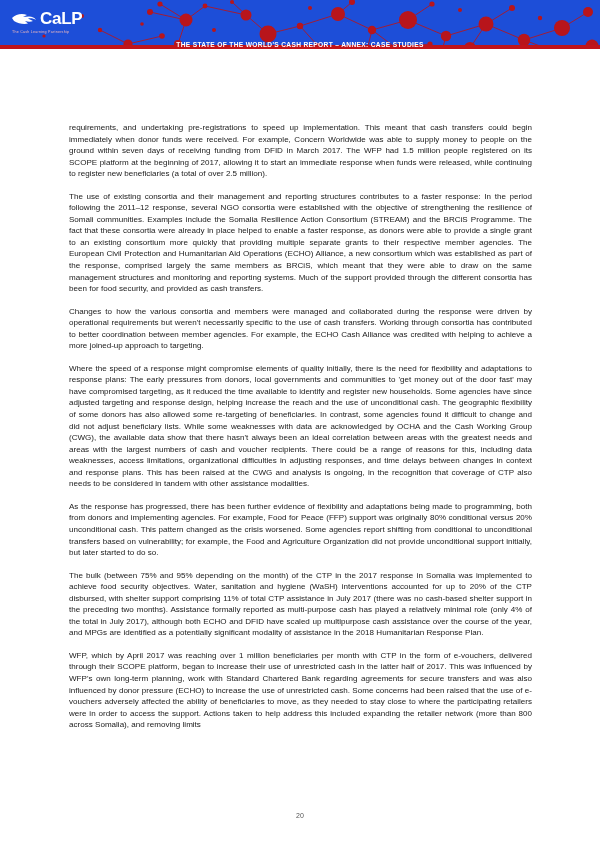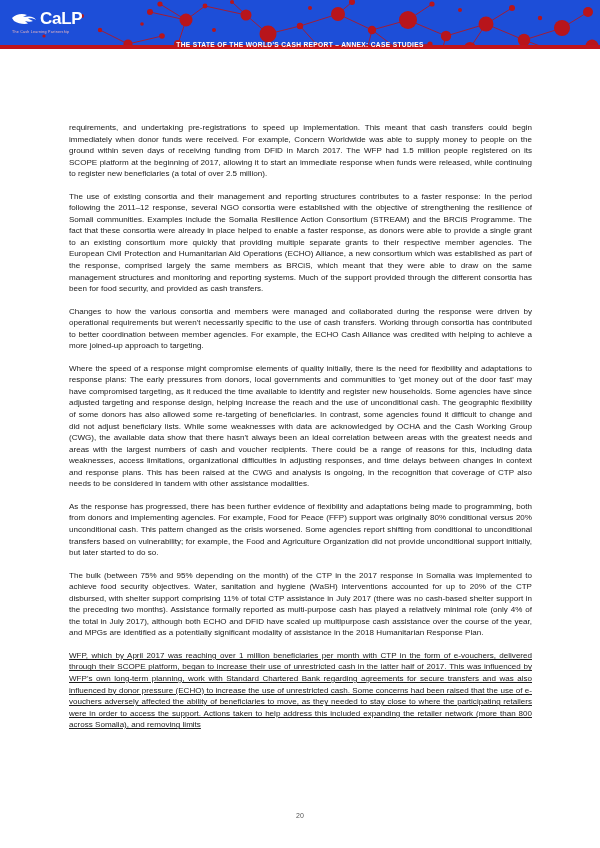--- a/index.html
+++ b/index.html
@@ -103,21 +103,20 @@
     font-size: 8.05px;
     line-height: 11.55px;
     text-align: justify;
     color: #1a1a1a;
     font-family: "Liberation Sans", sans-serif;
     hyphens: none;
     word-spacing: 0.1px;
   }
   p.para:last-child {
     margin-bottom: 0;
-    text-decoration: underline;
   }
   .lead {
     font-weight: normal;
   }
 
   
   .page-number {
     position: absolute;
     left: 0;
     top: 812px;

